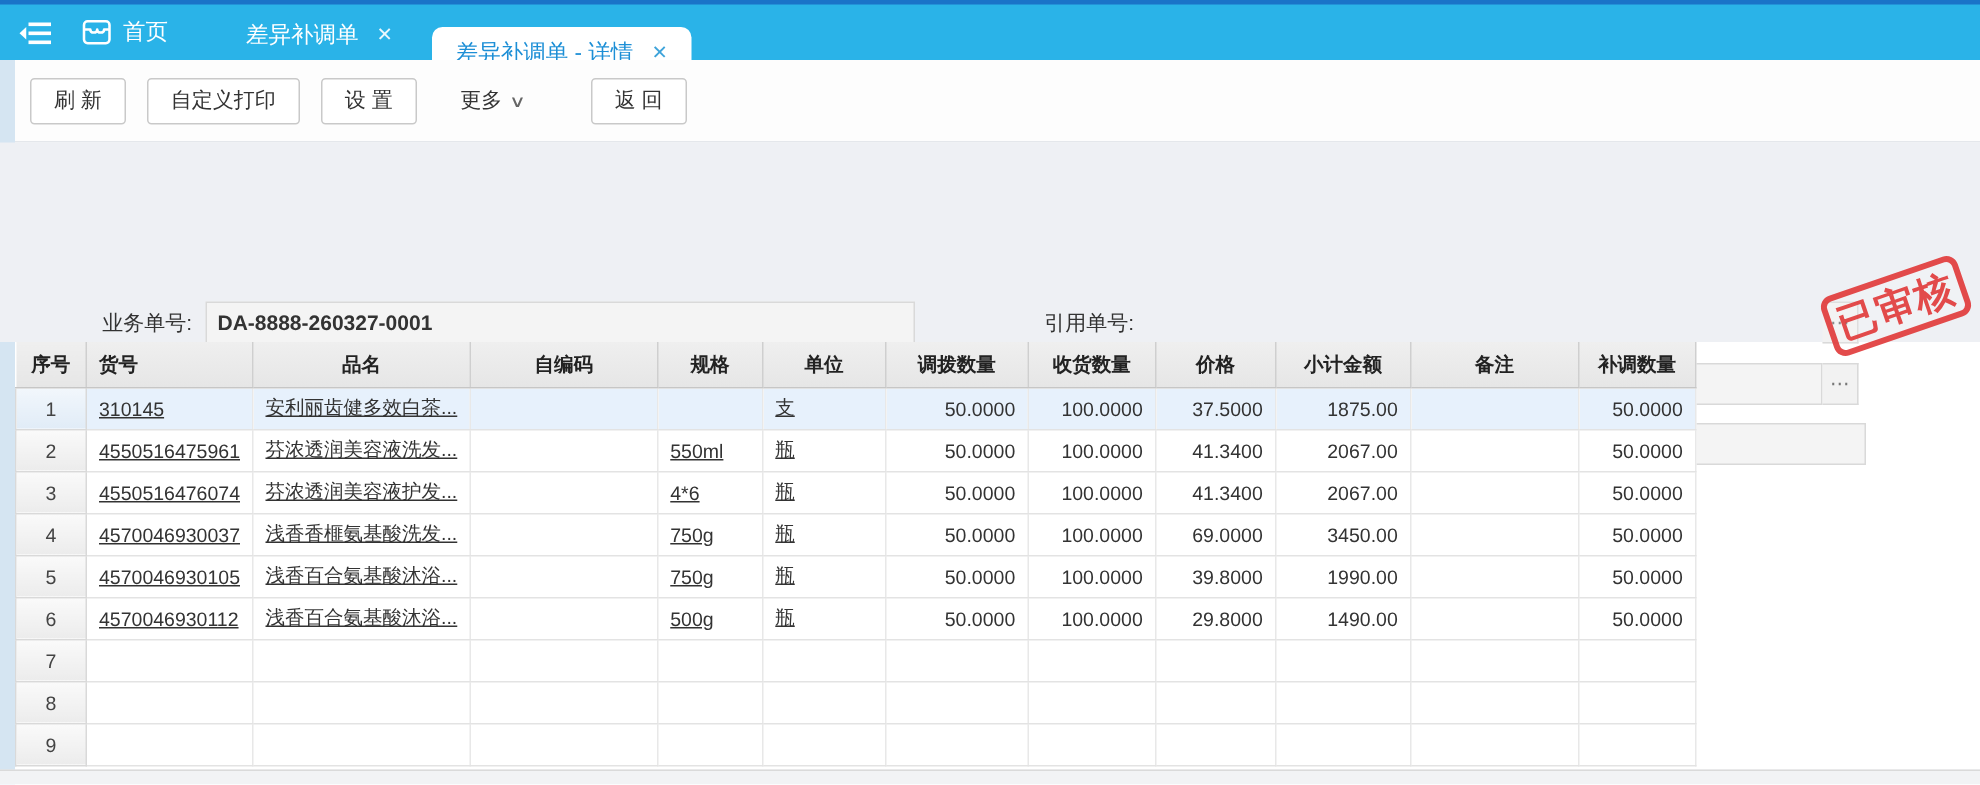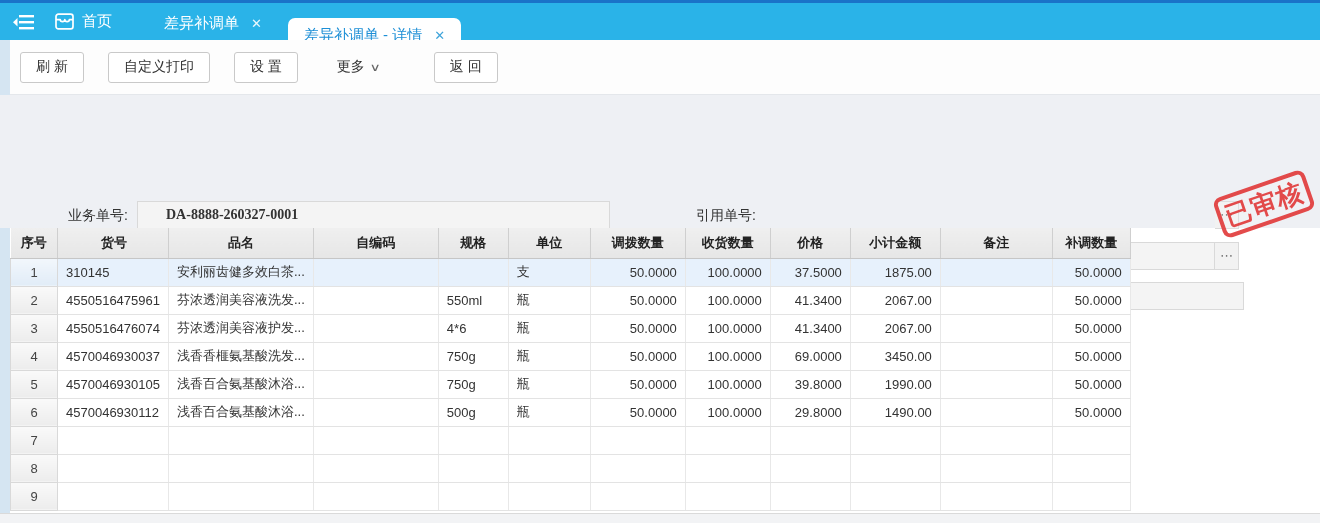--- a/index.html
+++ b/index.html
@@ -18,53 +18,53 @@
     font-size:15px; color:#fff; cursor:pointer; margin-left:26px; }
   .tab .x { font-size:13px; opacity:.9; }
   .tab.active { background:#ffffff; color:#1d8fd6; border-radius:7px 7px 0 0; margin-left:10px;margin-top:27px; }
   .tab.active .x { color:#2a9ad6; }
 
   
   .leftstrip { position:absolute; left:0; top:40px; width:10px; height:483px; background:#d5e5f2; }
 
   
   .toolbar { position:absolute; left:10px; top:40px; width:1310px; height:55px; background:#fdfdfd;
-    border-bottom:1px solid #e4e7eb; display:flex; align-items:center; gap:24px; padding-left:10px; }
+    border-bottom:1px solid #e4e7eb; display:flex; align-items:center; gap:14px; padding-left:10px; }
   .tbtn { height:31px; padding:0 15px; background:#fff; border:1px solid #c9c9c9; border-radius:3px;
     font-size:14px; color:#333; display:flex; align-items:center; gap:6px; cursor:pointer;
     font-family:inherit; }
   .tbtn.flat { border:none; background:transparent; }
   .caret { font-size:11px; color:#666; transform:scaleX(1.4); display:inline-block; }
 
   
   .formarea { position:absolute; left:0; top:95px; width:1320px; height:133px; background:#eef0f4; }
   .flabel { position:absolute; font-size:14px; color:#333; text-align:right; line-height:28px; }
   .finput { position:absolute; height:28px; background:#f4f4f4; border:1px solid #d9d9d9;
-    font-size:14px; color:#333; font-weight:bold; line-height:26px; padding-left:28px;
-    white-space:nowrap; overflow:hidden;font-family:Liberation Serif, serif; }
+    font-size:14px; color:#333; font-weight:bold; line-height:26px; padding-left:7px;
+    white-space:nowrap; overflow:hidden; }
   .finput .code { color:#999; font-weight:normal; margin-right:5px; }
   .morebtn { position:absolute; width:24px; height:28px; background:#f2f2f2; border:1px solid #d9d9d9;
     border-left:none; color:#777; font-size:13px; text-align:center; line-height:26px; cursor:pointer; }
 
   
   .stamp { position:absolute; left:1216px; top:183px; width:96px; height:42px;
     border:4px solid #e13c3c; border-radius:8px; color:#e13c3c; font-size:26px; font-weight:bold;
     display:flex; align-items:center; justify-content:center; letter-spacing:1px;
     transform:rotate(-19deg); opacity:.92; background:rgba(255,255,255,.15); z-index:5; }
 
   
   table { position:absolute; left:10px; top:228px; border-collapse:collapse; table-layout:fixed; background:#fff; }
   th { height:30px; background:linear-gradient(#efefef,#e6e6e6); font-size:13px; color:#222;
     font-weight:bold; border-right:1px solid #cfcfcf; border-bottom:1px solid #c6c6c6;
     text-align:center; padding:0 6px; }
-  th.c1 { text-align:center; padding-left:8px; }
+  th.c1 { text-align:left; padding-left:8px; }
   td { height:28px; font-size:13px; color:#333; border-right:1px solid #e8e8e8;
     border-bottom:1px solid #e3e3e3; padding:0 8px; white-space:nowrap; overflow:hidden; }
   td.c0 { background:linear-gradient(#fafafa,#ececec); border:1px solid #d9d9d9; text-align:center; color:#444; }
-  td.c1,td.c2,td.c4,td.c5,td.c10 { text-align:left; }
+  td.c1,td.c2,td.c4,td.c5,td.c10 { text-align:left;text-decoration:underline; }
   td.c6,td.c7,td.c8,td.c9,td.c11 { text-align:right; }
   tr.selected td { background:#e7f1fc; }
   tr.selected td.c0 { background:linear-gradient(#f2f7fc,#e1ecf7); }
 
   .bottomstrip { position:absolute; left:0; top:513px; width:1320px; height:10px;
     background:#f2f3f5; border-top:1px solid #dadada; }
 </style>
 </head>
 <body>
 

